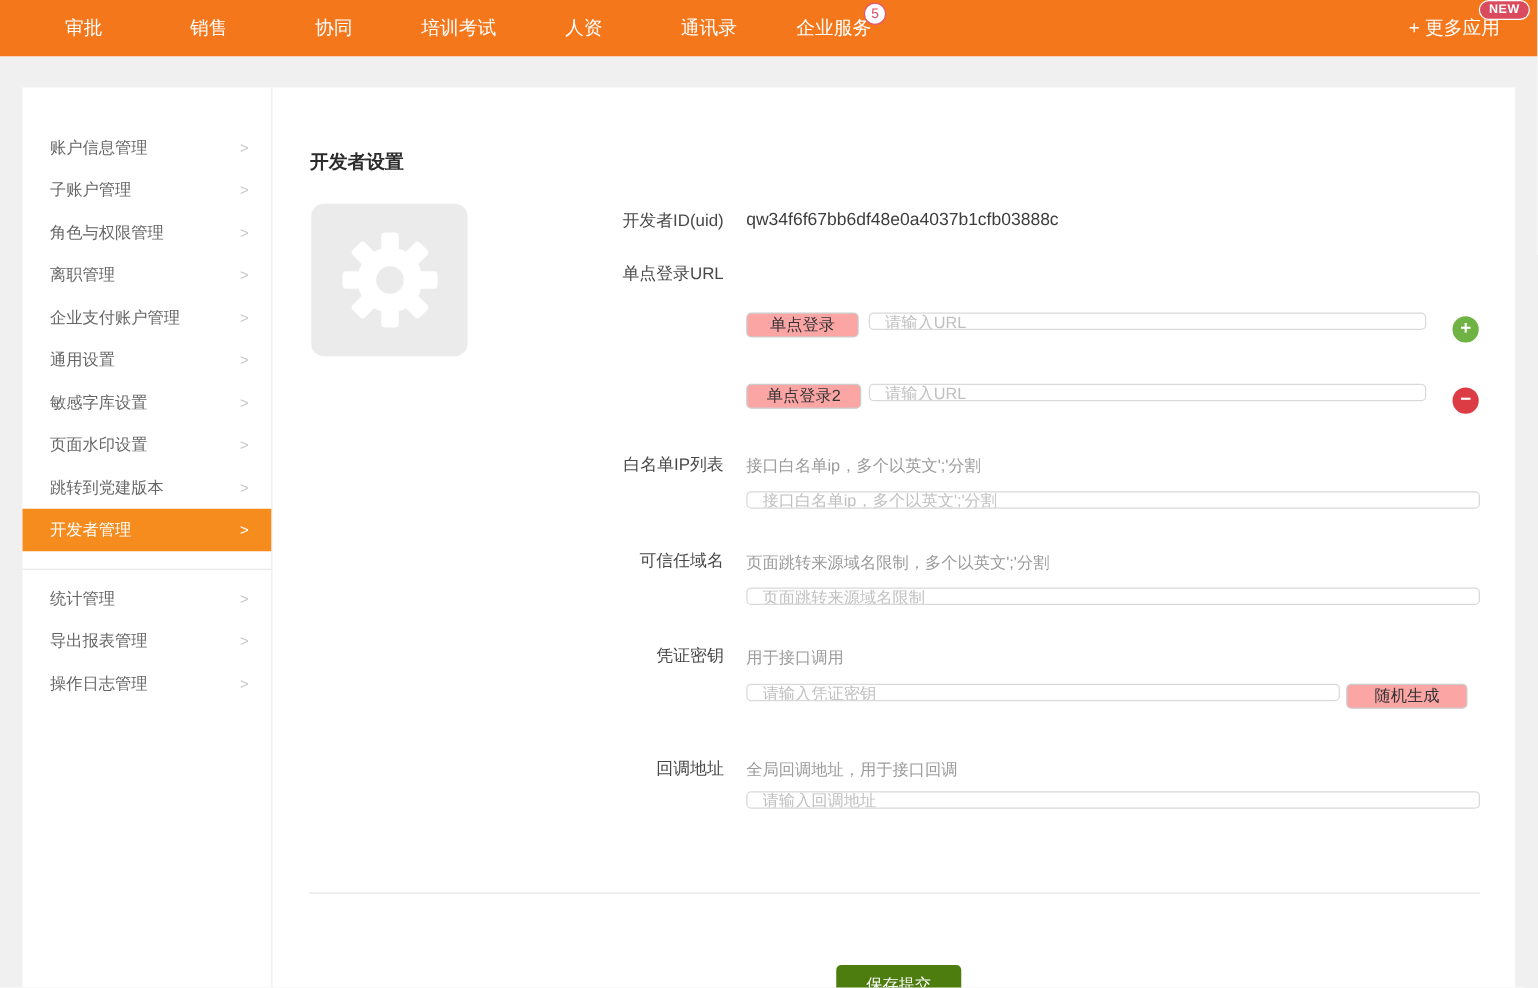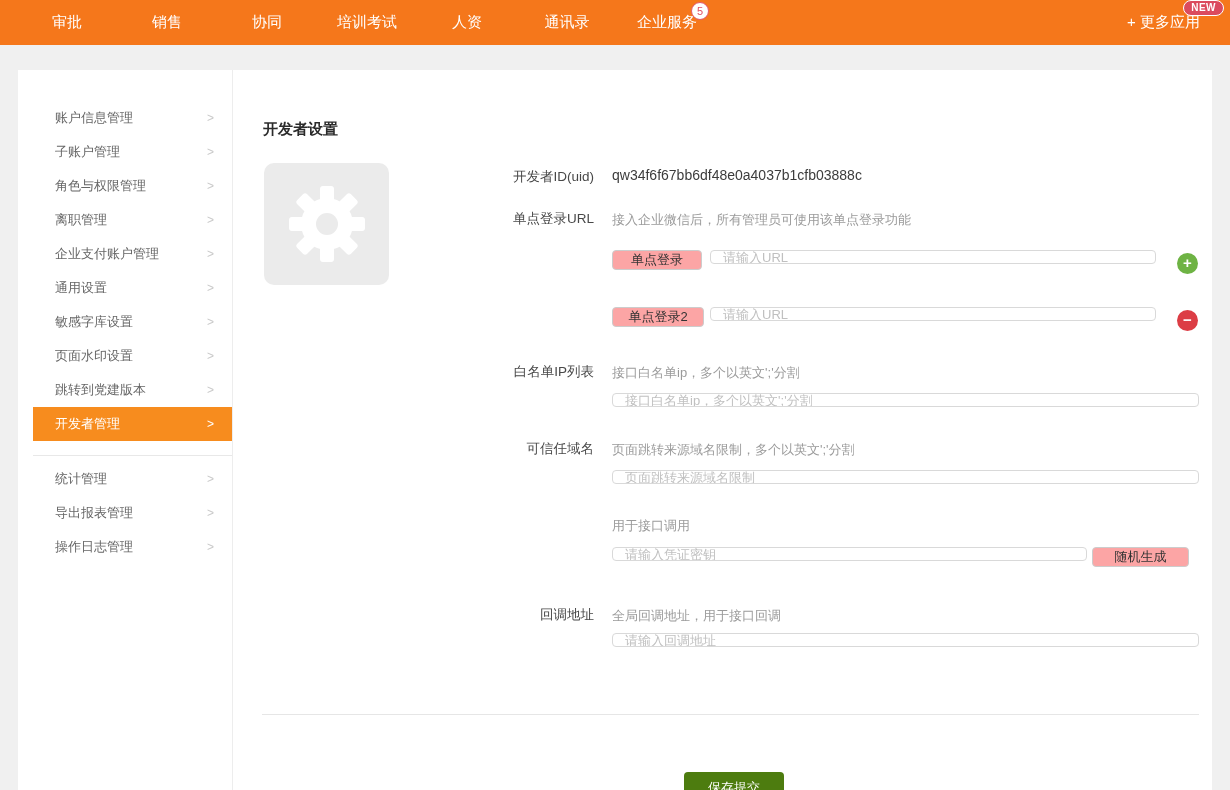--- a/index.html
+++ b/index.html
@@ -36,21 +36,21 @@
     background:#DB4B5E; color:#fff; border:1px solid #fff;
     border-radius:9px; font-size:10px; font-weight:bold;
     padding:1px 7px 2px; letter-spacing:0.5px;
   }
   
   .panel {
     margin:25px 18px 0; width:1194px; height:720px;
     background:#fff; display:flex;
   }
   
-  .sidebar { width:200px; border-right:1px solid #ededed; padding-top:31px;margin-left:15px; }
+  .sidebar { width:200px; border-right:1px solid #ededed; padding-top:31px; }
   .side-item {
     height:34px; display:flex; align-items:center; justify-content:space-between;
     padding:0 18px 0 22px; font-size:13px; color:#666; cursor:pointer;
   }
   .side-item .chev { color:#c9c9c9; font-size:12px; }
   .side-item.active { background:#F78C1E; color:#fff; }
   .side-item.active .chev { color:#fff; }
   .side-divider { border-top:1px solid #e8e8e8; margin:14px 0 6px; }
   
   .main { flex:1; position:relative; }
@@ -199,21 +199,20 @@
           <rect x="38" y="7" width="14" height="16" rx="3" transform="rotate(315 45 45)"></rect>
         </g>
         <circle cx="45" cy="45" r="11" fill="#ebebeb"></circle>
       </svg>
     </div>
 
     <div class="form-label" style="top:98px">开发者ID(uid)</div>
     <div class="id-value" style="top:97px">qw34f6f67bb6df48e0a4037b1cfb03888c</div>
 
     <div class="form-label" style="top:140px">单点登录URL</div>
-    <div class="form-hint" style="top:141px">接入企业微信后，所有管理员可使用该单点登录功能</div>
 
     <button class="ghost-btn" style="left:379px; top:180px; width:90px">单点登录</button>
     <input class="text-input" style="left: 477px; top: 180px; width: 446px;" type="text" placeholder="请输入URL">
     <button class="circle-btn add" style="left:944px; top:183px">
         <span>+</span>
       </button>
 
     <button class="ghost-btn" style="left:379px; top:237px; width:92px">单点登录2</button>
     <input class="text-input" style="left: 477px; top: 237px; width: 446px;" type="text" placeholder="请输入URL">
     <button class="circle-btn remove" style="left:944px; top:240px">
@@ -221,20 +220,21 @@
       </button>
 
     <div class="form-label" style="top:293px">白名单IP列表</div>
     <div class="form-hint" style="top:294px">接口白名单ip，多个以英文';'分割</div>
     <input class="text-input" style="left: 379px; top: 323px; width: 587px;" type="text" placeholder="接口白名单ip，多个以英文';'分割">
 
     <div class="form-label" style="top:370px">可信任域名</div>
     <div class="form-hint" style="top:371px">页面跳转来源域名限制，多个以英文';'分割</div>
     <input class="text-input" style="left: 379px; top: 400px; width: 587px;" type="text" placeholder="页面跳转来源域名限制">
 
+    <div class="form-label" style="top:446px">凭证密钥</div>
     <div class="form-hint" style="top:447px">用于接口调用</div>
     <input class="text-input" style="left: 379px; top: 477px; width: 475px;" type="text" placeholder="请输入凭证密钥">
     <button class="ghost-btn" style="left:859px; top:477px; width:97px">随机生成</button>
 
     <div class="form-label" style="top:536px">回调地址</div>
     <div class="form-hint" style="top:537px">全局回调地址，用于接口回调</div>
     <input class="text-input" style="left: 379px; top: 563px; width: 587px;" type="text" placeholder="请输入回调地址">
 
     <div class="bottom-divider"></div>
     <button class="save-btn">保存提交</button>

